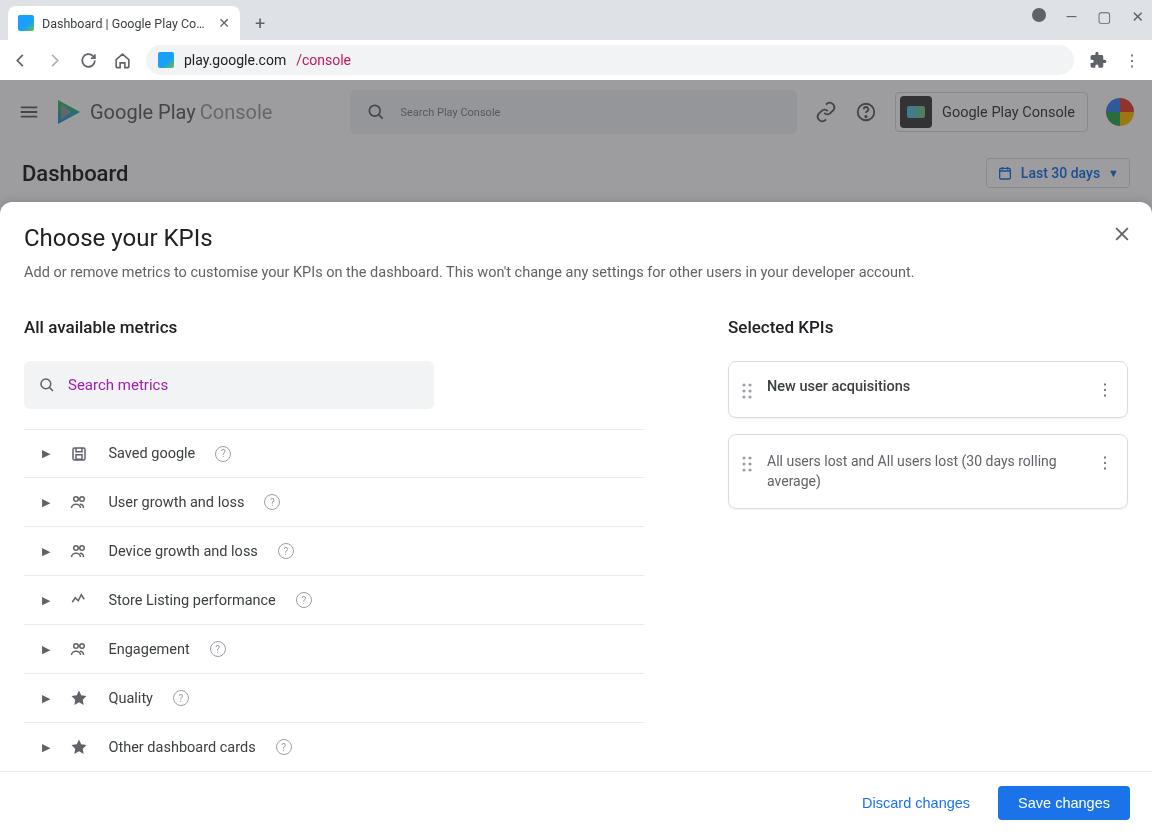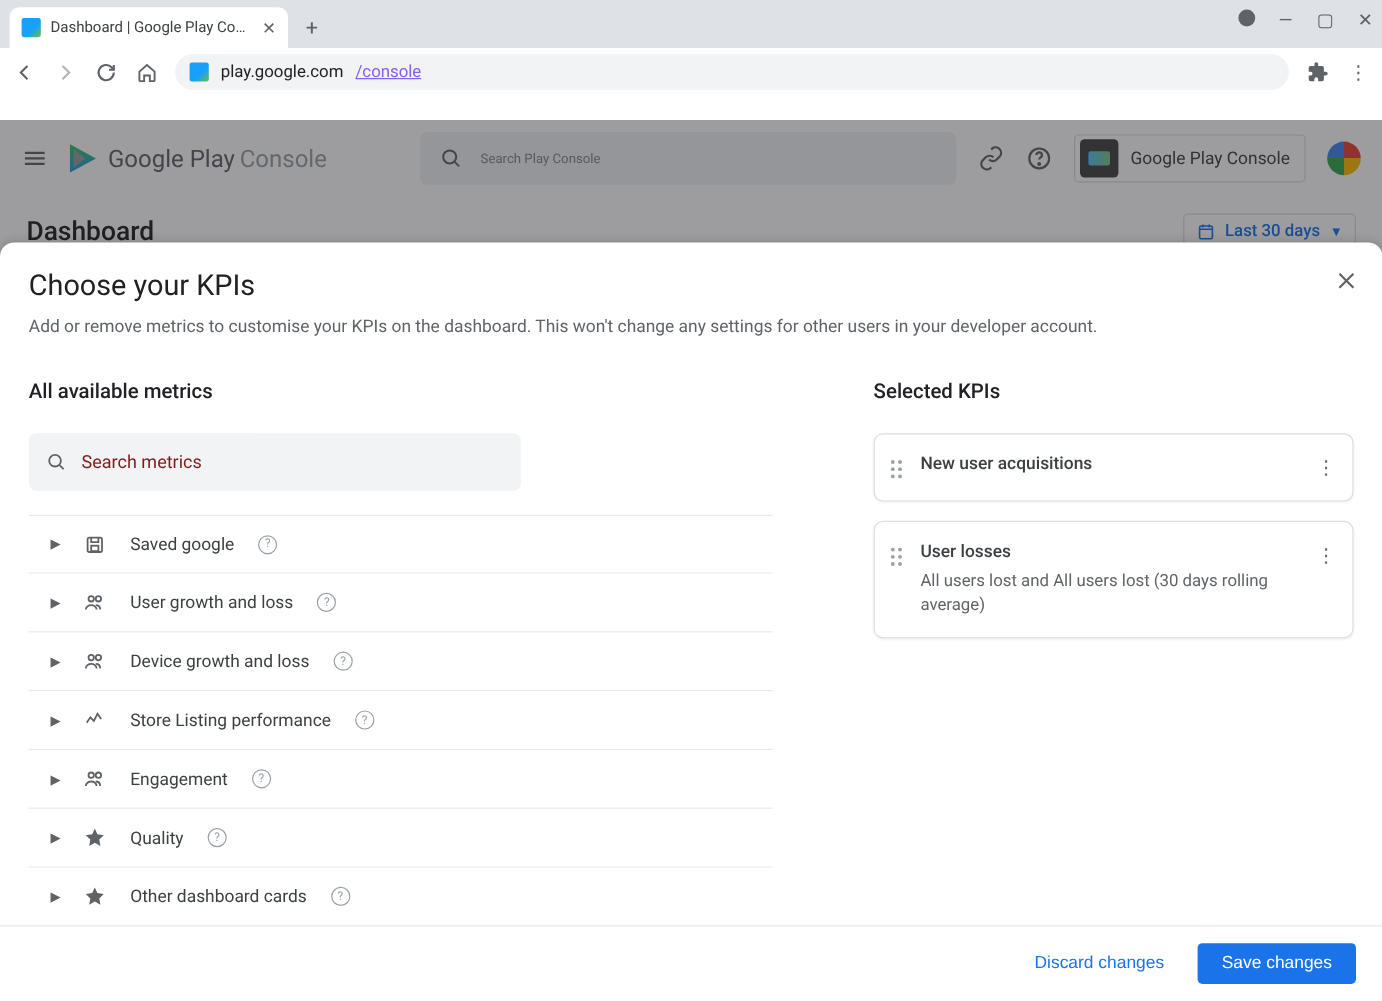--- a/index.html
+++ b/index.html
@@ -14,25 +14,25 @@
   .newtab { width: 28px; height: 28px; display: flex; align-items: center; justify-content: center; color: #5f6368; font-size: 18px; margin-left: 6px; margin-bottom: 3px; }
   .win-controls { position: absolute; right: 8px; top: 8px; display: flex; gap: 20px; color: #5f6368; }
   .win-controls span { font-size: 15px; }
   .incog { width:14px; height:14px; border-radius:50%; background:#5f6368; display:inline-block; }
 
   .toolbar { background: #fff; height: 40px; display: flex; align-items: center; padding: 0 10px; gap: 14px; }
   .nav-btn { width: 20px; height: 20px; display: flex; align-items: center; justify-content: center; color: #5f6368; }
   .nav-btn svg { width: 19px; height: 19px; }
   .url-bar { flex: 1; height: 30px; background: #f1f3f4; border-radius: 15px; display: flex; align-items: center; padding: 0 12px; gap: 10px; font-size: 14px; color: #202124; }
   .url-bar .lock { width:16px; height:16px; background: linear-gradient(135deg,#18a0fb 60%,#67c23a); border-radius:2px; }
-  .url-muted { color: #8b5cf6; text-decoration: underline; }
+  .url-muted { color: #be185d; }
   .ext-icon { color: #5f6368; }
 
   
-  .dim-layer { position: relative; margin-top: 20px; }
+  .dim-layer { position: relative; }
   .dim-layer::after { content:""; position:absolute; inset:0; background: rgba(32,33,36,0.44); pointer-events:none; }
   .app-header { height: 64px; display: flex; align-items: center; padding: 0 18px; gap: 18px; background:#fff; }
   .hamburger { color:#5f6368; }
   .play-logo { display:flex; align-items:center; gap:10px; }
   .play-triangle { width:22px; height:24px; background: linear-gradient(180deg,#34c759,#2196f3); clip-path: polygon(0 0,100% 50%,0 100%); position:relative; }
   .play-triangle::after{content:"";position:absolute;left:3px;top:4px;width:10px;height:16px;background:#9e9e9e;clip-path:polygon(0 0,100% 50%,0 100%);}
   .play-text { font-size: 20px; color:#5f6368; display:flex; gap:4px;}
   .play-text .c2 { color:#9aa0a6; }
   .search-box { flex:1; max-width:480px; height:44px; background:#f1f3f4; border-radius:6px; display:flex; align-items:center; padding:0 16px; gap:14px; color:#80868b; font-size:11px; margin-left:60px;}
   .right-icons { margin-left:auto; display:flex; align-items:center; gap:18px; color:#5f6368;}
@@ -49,21 +49,21 @@
   .sheet { position:absolute; left:0; right:0; top:202px; bottom:0; background:#fff; border-radius:12px 12px 0 0; box-shadow: 0 -2px 8px rgba(0,0,0,0.12); display:flex; flex-direction:column;}
   .sheet-header { padding: 22px 24px 8px; position:relative;}
   .sheet-title { font-size:24px; font-weight:400; color:#202124; margin-bottom:12px;}
   .sheet-sub { font-size:14.5px; color:#5f6368;}
   .sheet-close { position:absolute; right:20px; top:22px; color:#5f6368; cursor:pointer;}
   .sheet-body { flex:1; display:flex; padding: 8px 24px 0; gap: 40px; overflow:hidden;}
   .col { flex:1; min-width:0;}
   .col-right { flex: 0 0 400px;}
   .col-title { font-size:17px; font-weight:500; margin: 20px 0 24px; color:#202124;}
 
-  .search-metrics { background:#f1f3f4; border-radius:6px; height:48px; display:flex; align-items:center; padding:0 14px; gap:12px; color:#7f1d1d; font-size:15px; max-width:410px;}
+  .search-metrics { background:#f1f3f4; border-radius:6px; height:48px; display:flex; align-items:center; padding:0 14px; gap:12px; color:#a21caf; font-size:15px; max-width:410px;}
   
   .metric-list { margin-top: 20px; max-width: 620px;}
   .metric-row { display:flex; align-items:center; gap:18px; height:49px; border-bottom:1px solid #e8eaed; padding-left:18px; cursor:pointer;}
   .metric-row:first-child { border-top:1px solid #e8eaed;}
   .caret { color:#5f6368; font-size:11px;}
   .row-icon { width:22px; color:#5f6368; display:flex; justify-content:center;}
   .row-label { font-size:14.5px; color:#3c4043;}
   .help { width:16px; height:16px; border:1.4px solid #9aa0a6; border-radius:50%; display:inline-flex; align-items:center; justify-content:center; font-size:10px; color:#9aa0a6; margin-left:2px;}
 
   .kpi-card { border:1px solid #dadce0; border-radius:8px; padding:16px 14px 16px 12px; display:flex; gap:14px; margin-bottom:16px; box-shadow:0 1px 2px rgba(0,0,0,.05);}
@@ -311,21 +311,20 @@
               <svg width="12" height="18" viewBox="0 0 12 18" fill="#9aa0a6">
                 <circle cx="3" cy="3" r="1.6"></circle>
                 <circle cx="9" cy="3" r="1.6"></circle>
                 <circle cx="3" cy="9" r="1.6"></circle>
                 <circle cx="9" cy="9" r="1.6"></circle>
                 <circle cx="3" cy="15" r="1.6"></circle>
                 <circle cx="9" cy="15" r="1.6"></circle>
               </svg>
             </span>
             <div class="kpi-body">
-              <div class="kpi-title">User losses</div>
               <div class="kpi-desc">All users lost and All users lost (30 days rolling average)</div>
             </div>
             <span class="kpi-menu">⋮</span>
           </div>
         </div>
     </div>
   </div>
   <div class="sheet-footer">
     <button class="btn-text">Discard changes</button>
     <button class="btn-primary">Save changes</button>

